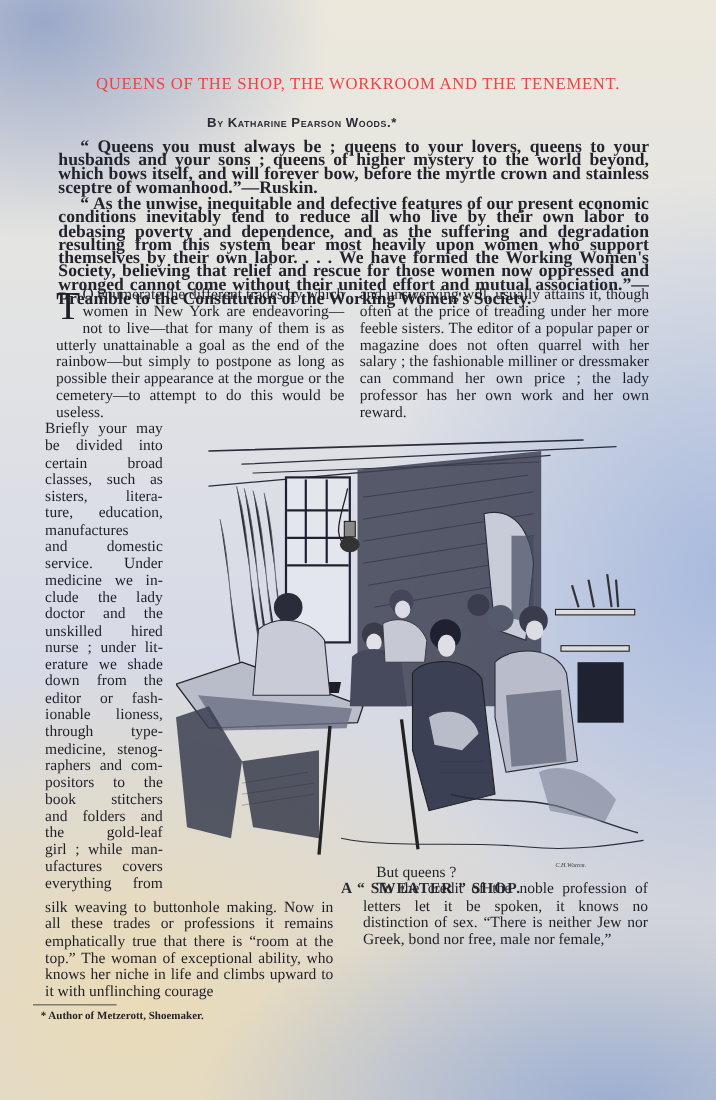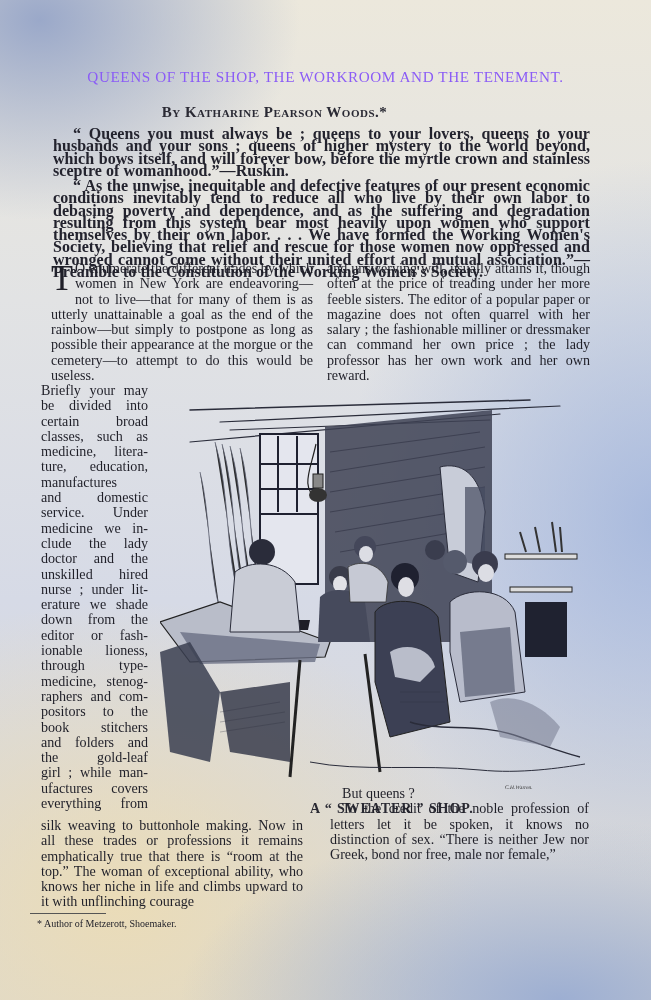--- a/index.html
+++ b/index.html
@@ -11,25 +11,25 @@
       radial-gradient(ellipse 260px 200px at 40px 20px, rgba(150,165,200,0.95), rgba(150,165,200,0) 100%),
       radial-gradient(ellipse 320px 360px at 660px 520px, rgba(160,180,220,0.85), rgba(160,180,220,0) 100%),
       radial-gradient(ellipse 380px 180px at 560px 1000px, rgba(150,170,210,0.9), rgba(150,170,210,0) 100%),
       radial-gradient(ellipse 360px 300px at 120px 900px, rgba(236,220,180,0.9), rgba(236,220,180,0) 100%),
       linear-gradient(180deg, #ece8dc 0%, #e2e3e4 30%, #d6dae6 60%, #dcd9d2 100%);
   }
   .page { position: absolute; inset: 0; }
   .title {
     position: absolute; top: 68px; left: 0; width: 651px; text-align: center;
     font-family: "Liberation Serif", serif; font-size: 15.2px; letter-spacing: 0.6px;
-    color: #8b5cf6;
+    color: #ef4444;
   }
   .byline {
     position: absolute; top: 104px; left: 0; width: 549px; text-align: center;
-    font-family: Liberation Serif, serif; font-size: 15px; letter-spacing: 0.5px;
+    font-family: Liberation Sans, sans-serif; font-size: 12px; letter-spacing: 0.5px;
     font-variant: small-caps; font-weight: bold; color: #2a2a34;
   }
   .epigraph {
     position: absolute; left: 53px; width: 537px;
     font-family: "Liberation Serif", serif; font-size: 16px; line-height: 12.3px;
     text-align: justify; text-indent: 20px; color: #23232e; font-weight: bold;
     letter-spacing: 0.05px;
   }
   .ep1 { top: 128px; }
   .ep2 { top: 180px; }
@@ -51,21 +51,21 @@
   .illus { position: absolute; left: 160px; top: 392px; width: 430px; height: 398px; }
   .caption {
     position: absolute; left: 310px; top: 801px; font-family: "Liberation Serif", serif;
     font-size: 14px; letter-spacing: 0.9px; font-weight: bold; color: #2a2a33;
   }
   .footnote-rule {
     position: absolute; left: 30px; top: 913px; width: 76px; height: 1px; background: #555;
   }
   .footnote {
     position: absolute; left: 37px; top: 918px; font-family: "Liberation Serif", serif;
-    font-size: 10px; font-weight: normal; color: #24242c;
+    font-size: 10px; font-weight: bold; color: #24242c;
   }
   .sig {
     position: absolute; left: 505px; top: 784px; font-size: 5.5px; color: #333;
     font-family: "Liberation Serif", serif; transform: skewX(-10deg);
   }
 </style>
 </head>
 <body>
 
 <div class="page">
@@ -82,21 +82,21 @@
 
   <div class="col col-right-top">
     <p>and unswerving will, usually attains it, though often at the price of treading under her more feeble sisters. The editor of a popular paper or magazine does not often quarrel with her salary ; the fashionable milliner or dressmaker can command her own price ; the lady professor has her own work and her own reward.</p>
   </div>
 
   <div class="col col-narrow just-last" id="narrow">
       <p>Briefly your may</p>
       <p>be divided into</p>
       <p>certain broad</p>
       <p>classes, such as</p>
-      <p>medicine, litera-</p>
+      <p>sisters, litera-</p>
       <p>ture, education,</p>
       <p>manufactures</p>
       <p>and domestic</p>
       <p>service. Under</p>
       <p>medicine we in-</p>
       <p>clude the lady</p>
       <p>doctor and the</p>
       <p>unskilled hired</p>
       <p>nurse ; under lit-</p>
       <p>erature we shade</p>

